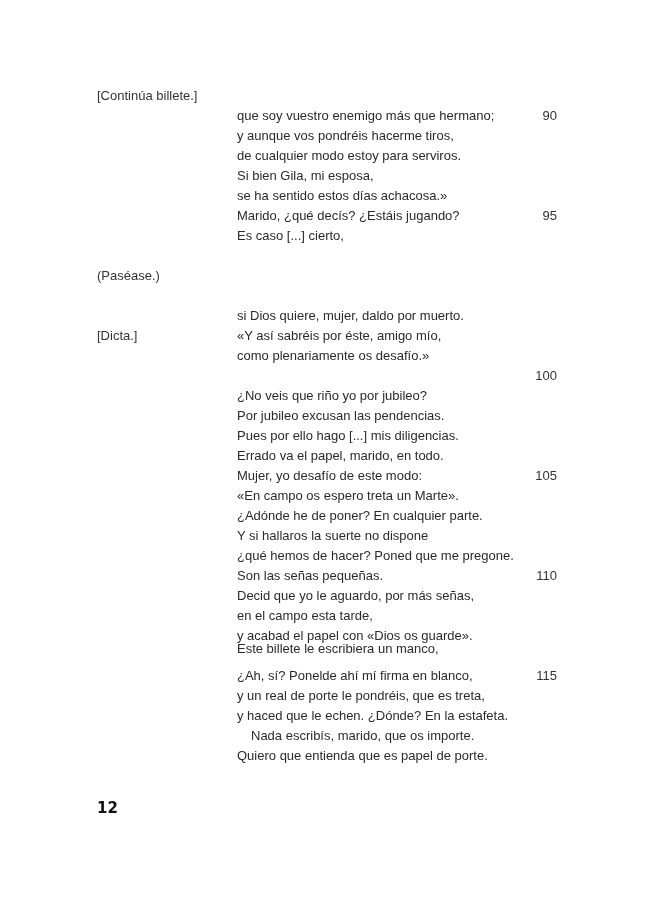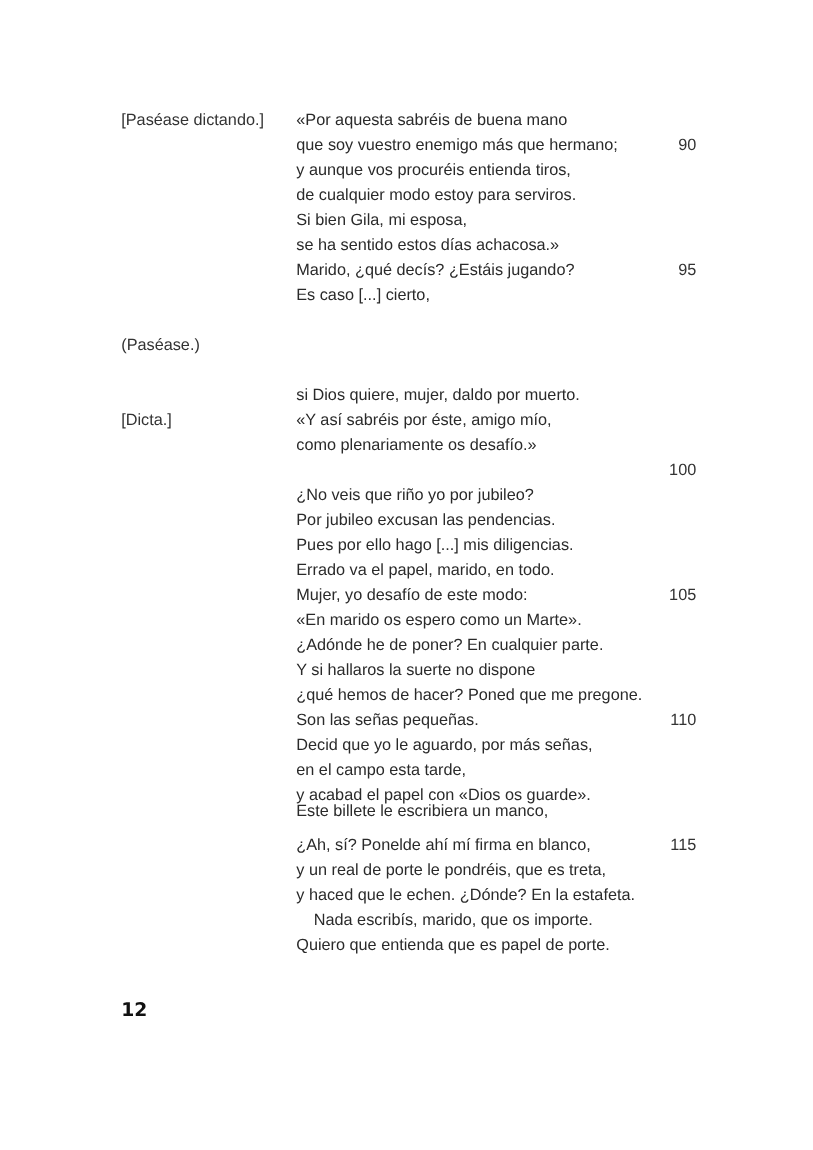--- a/index.html
+++ b/index.html
@@ -12,32 +12,31 @@
   .linenum { position: absolute; right: 93px; white-space: nowrap; color: #333; text-align: right; }
   .folio { position: absolute; left: 97px; top: 799px; font-size: 15px; font-weight: bold;
            color: #111; font-family: "DejaVu Sans", "Liberation Sans", sans-serif; }
 </style>
 </head>
 <body>
 
 <div class="page">
   <div id="rows">
       <div class="row" style="top: 86px;">
-        <span class="direction">[Paséase dictando.]</span>
-        <span class="verse">«Por aquesta sabréis de buena mano</span>
+        <span class="direction">[Continúa billete.]</span>
         <span class="linenum"></span>
       </div>
       <div class="row" style="top: 106px;">
         <span class="direction"></span>
         <span class="verse">que soy vuestro enemigo más que hermano;</span>
         <span class="linenum">90</span>
       </div>
       <div class="row" style="top: 126px;">
         <span class="direction"></span>
-        <span class="verse">y aunque vos procuréis entienda tiros,</span>
+        <span class="verse">y aunque vos pondréis hacerme tiros,</span>
         <span class="linenum"></span>
       </div>
       <div class="row" style="top: 146px;">
         <span class="direction"></span>
         <span class="verse">de cualquier modo estoy para serviros.</span>
         <span class="linenum"></span>
       </div>
       <div class="row" style="top: 166px;">
         <span class="direction"></span>
         <span class="verse">Si bien Gila, mi esposa,</span>
@@ -112,21 +111,21 @@
         <span class="verse">Errado va el papel, marido, en todo.</span>
         <span class="linenum"></span>
       </div>
       <div class="row" style="top: 466px;">
         <span class="direction"></span>
         <span class="verse">Mujer, yo desafío de este modo:</span>
         <span class="linenum">105</span>
       </div>
       <div class="row" style="top: 486px;">
         <span class="direction"></span>
-        <span class="verse">«En marido os espero como un Marte».</span>
+        <span class="verse">«En campo os espero treta un Marte».</span>
         <span class="linenum"></span>
       </div>
       <div class="row" style="top: 506px;">
         <span class="direction"></span>
         <span class="verse">¿Adónde he de poner? En cualquier parte.</span>
         <span class="linenum"></span>
       </div>
       <div class="row" style="top: 526px;">
         <span class="direction"></span>
         <span class="verse">Y si hallaros la suerte no dispone</span>

